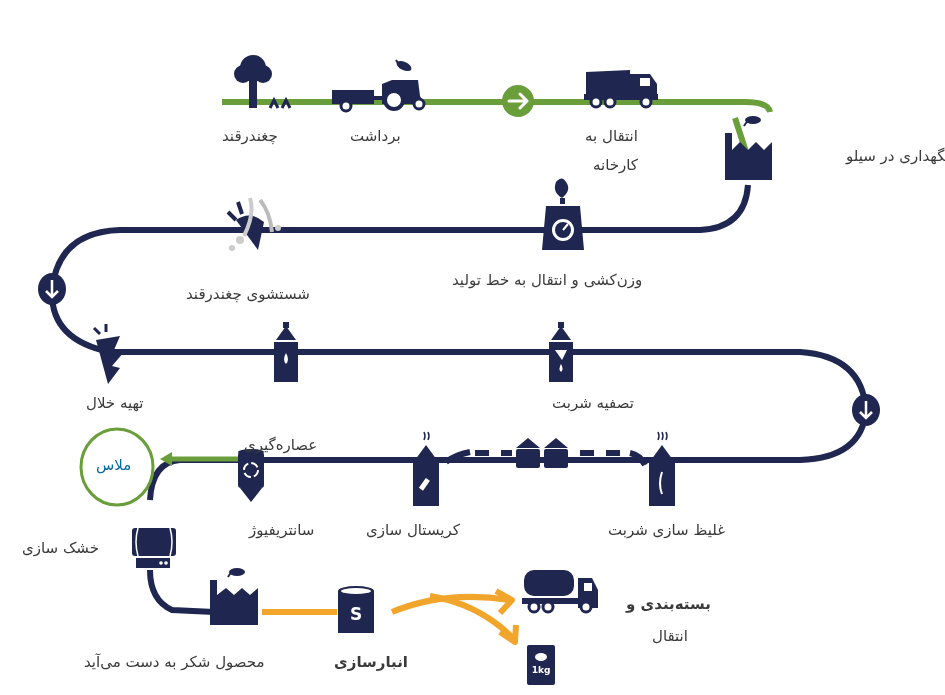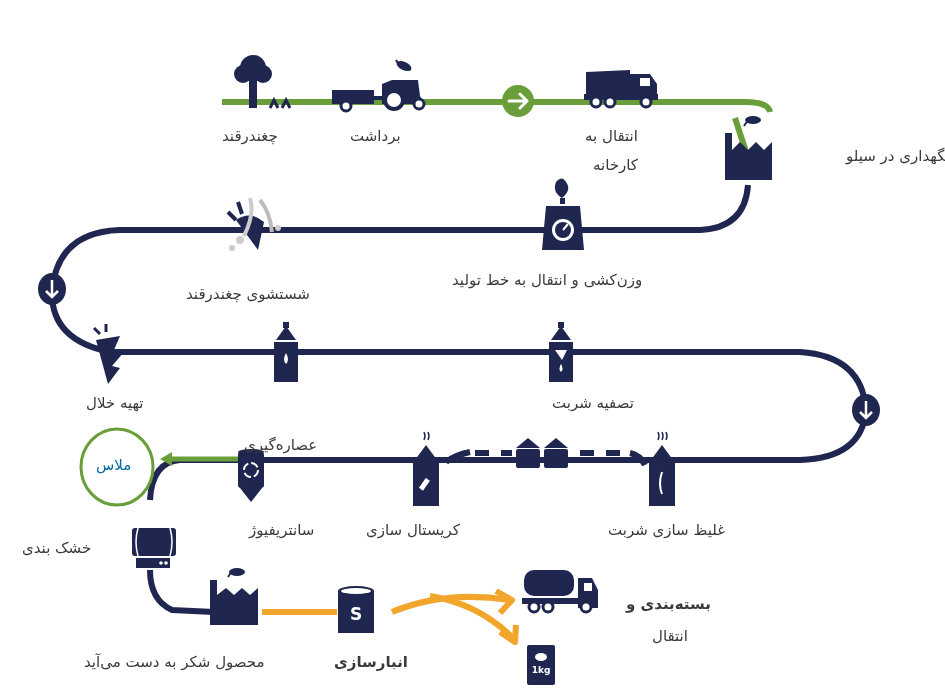--- a/index.html
+++ b/index.html
@@ -211,17 +211,17 @@
 <div class="lbl" style="left:804px; top:146px;margin-left:42px;">نگهداری در سیلو</div>
 <div class="lbl" style="left:452px; top:270px;">وزن‌کشی و انتقال به خط تولید</div>
 <div class="lbl" style="left:186px; top:284px;text-align:right;">شستشوی چغندرقند</div>
 <div class="lbl" style="left:86px; top:393px;">تهیه خلال</div>
 <div class="lbl" style="left:244px; top:393px;margin-top:42px;">عصاره‌گیری</div>
 <div class="lbl" style="left:516px; top:393px;margin-left:36px;">تصفیه شربت</div>
 <div class="lbl" style="left:608px; top:520px;">غلیظ سازی شربت</div>
 <div class="lbl" style="left:366px; top:520px;">کریستال سازی</div>
 <div class="lbl" style="left:204px; top:520px;margin-left:45px;">سانتریفیوژ</div>
 <div class="lbl green" style="left:96px; top:455px;">ملاس</div>
-<div class="lbl" style="left:22px; top:538px;">خشک بندی</div>
+<div class="lbl" style="left:22px; top:538px;">خشک سازی</div>
 <div class="lbl" style="left:84px; top:652px;text-align:center;">محصول شکر به دست می‌آید</div>
 <div class="lbl" style="left:334px; top:652px;font-weight:bold;">انبارسازی</div>
 <div class="lbl" style="left:626px; top:594px;font-weight:bold;">بسته‌بندی و</div>
 <div class="lbl" style="left:652px; top:626px;">انتقال</div>
 
 </body></html>

